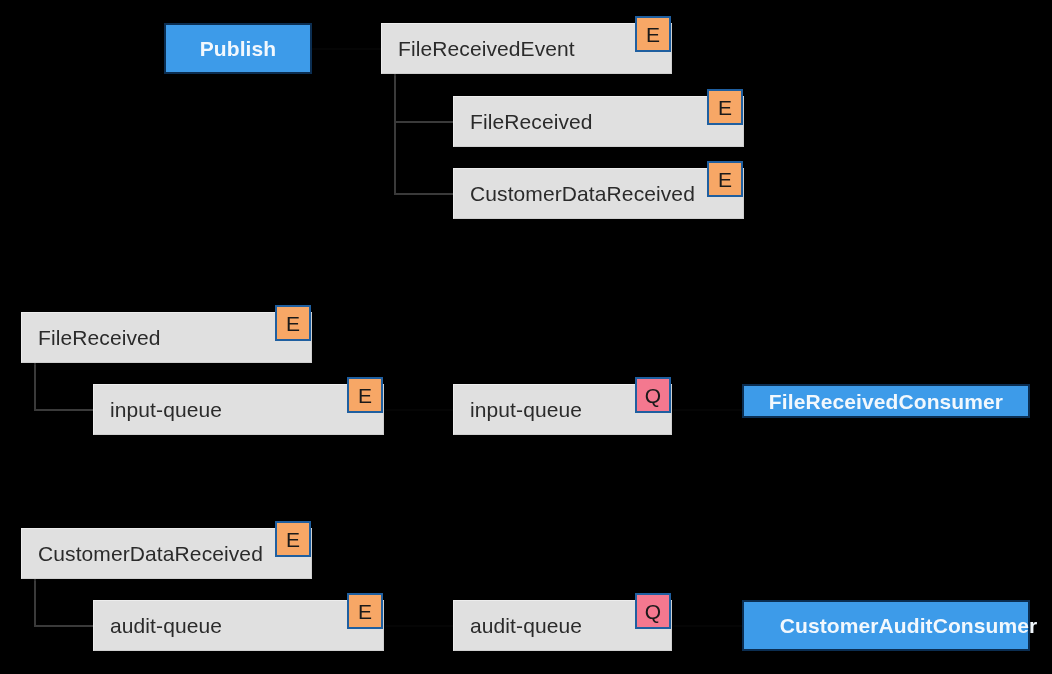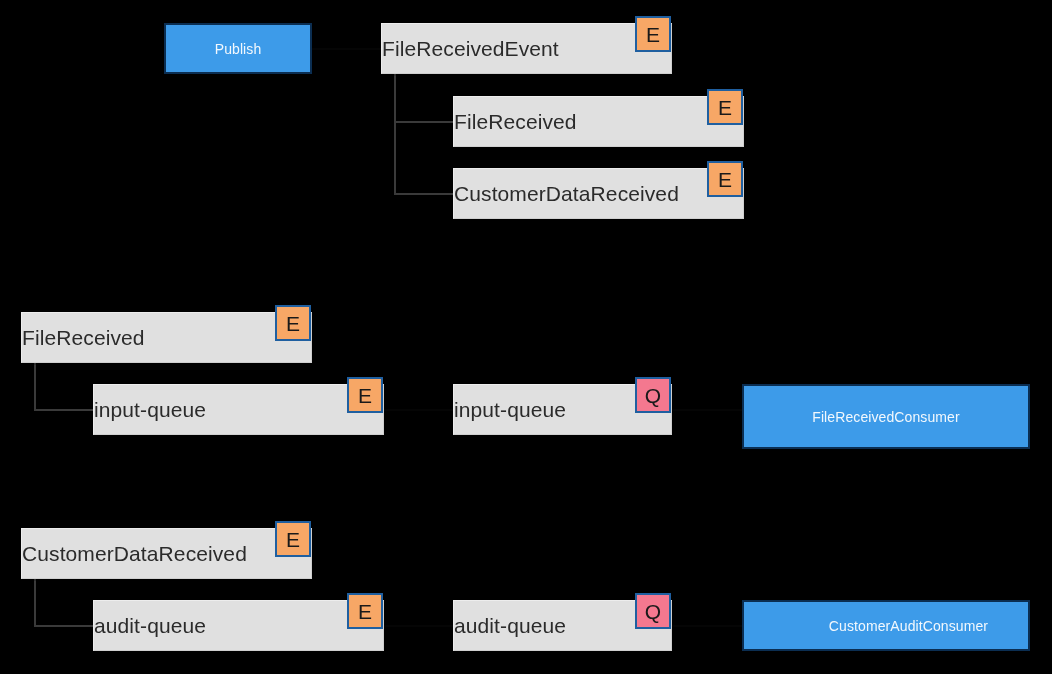--- a/index.html
+++ b/index.html
@@ -38,35 +38,35 @@
     border: 1px solid #cfcfcf;
     border-top-color: #ededed;
     border-left-color: #ededed;
     box-shadow: 2px 2px 0 rgba(0,0,0,0.22);
   }
   .node.grey .label {
     color: #2b2b2b;
     font-size: 21px;
     font-weight: 400;
     letter-spacing: 0.1px;
-    padding-left: 0;
+    padding-left: 16px;
     white-space: nowrap;
     line-height: 1;
   }
 
   
   .node.blue {
     background: #3d9be9;
     border: 2px solid #0b2e52;
     justify-content: center;
   }
   .node.blue .label {
     color: #f2f8fd;
-    font-size: 14px;
-    font-weight: 400;
+    font-size: 21px;
+    font-weight: 700;
     letter-spacing: 0.1px;
     white-space: nowrap;
     line-height: 1;
   }
 
   
   .badge {
     position: absolute;
     box-sizing: border-box;
     width: 36px;
@@ -150,21 +150,21 @@
   <div class="node grey" style="left:93px; top:384px; width:291px; height:51px;">
     <span class="label">input-queue</span>
     <span class="badge e" style="left:253px; top:-8px;">E</span>
   </div>
 
   <div class="node grey" style="left:453px; top:384px; width:219px; height:51px;">
     <span class="label">input-queue</span>
     <span class="badge q" style="left:181px; top:-8px;">Q</span>
   </div>
 
-  <div class="node blue" style="left:742px; top:384px; width:288px; height:65px;">
+  <div class="node blue" style="left:742px; top:384px; width:288px; height:34px;">
     <span class="label">FileReceivedConsumer</span>
   </div>
 
   <div class="node grey" style="left:21px; top:528px; width:291px; height:51px;">
     <span class="label">CustomerDataReceived</span>
     <span class="badge e" style="left:253px; top:-8px;">E</span>
   </div>
 
   <div class="node grey" style="left:93px; top:600px; width:291px; height:51px;">
     <span class="label">audit-queue</span>

